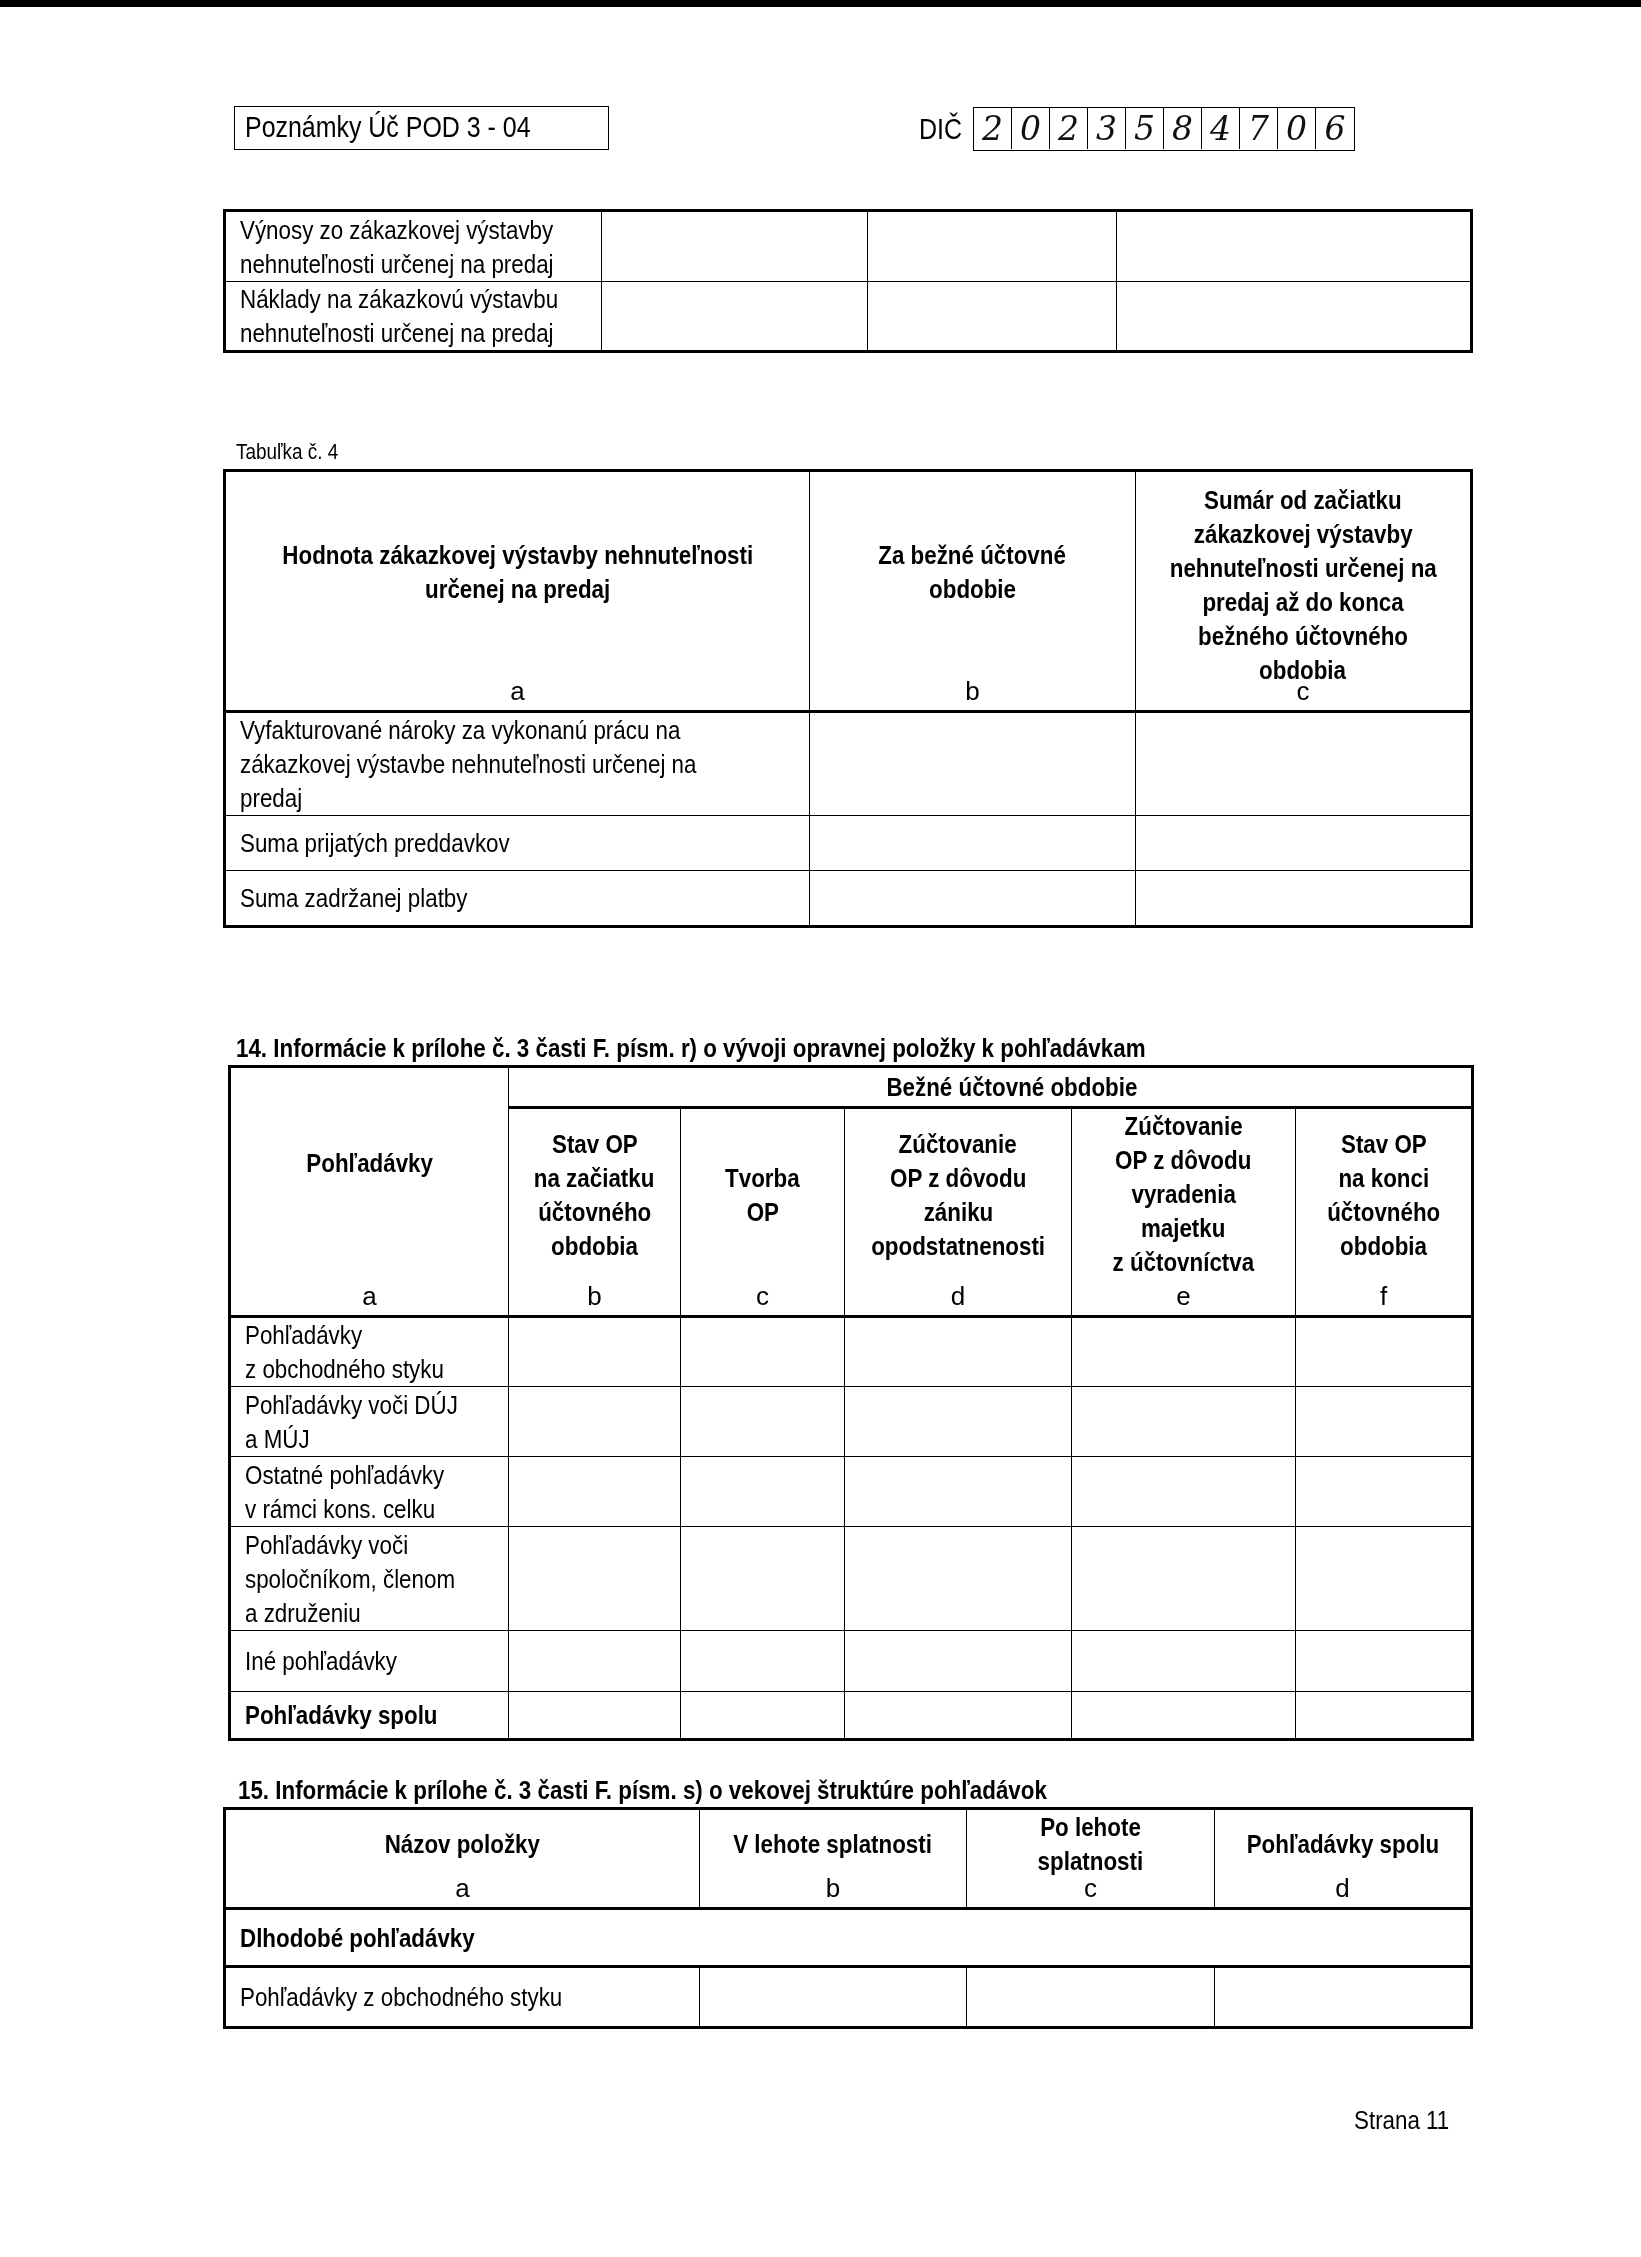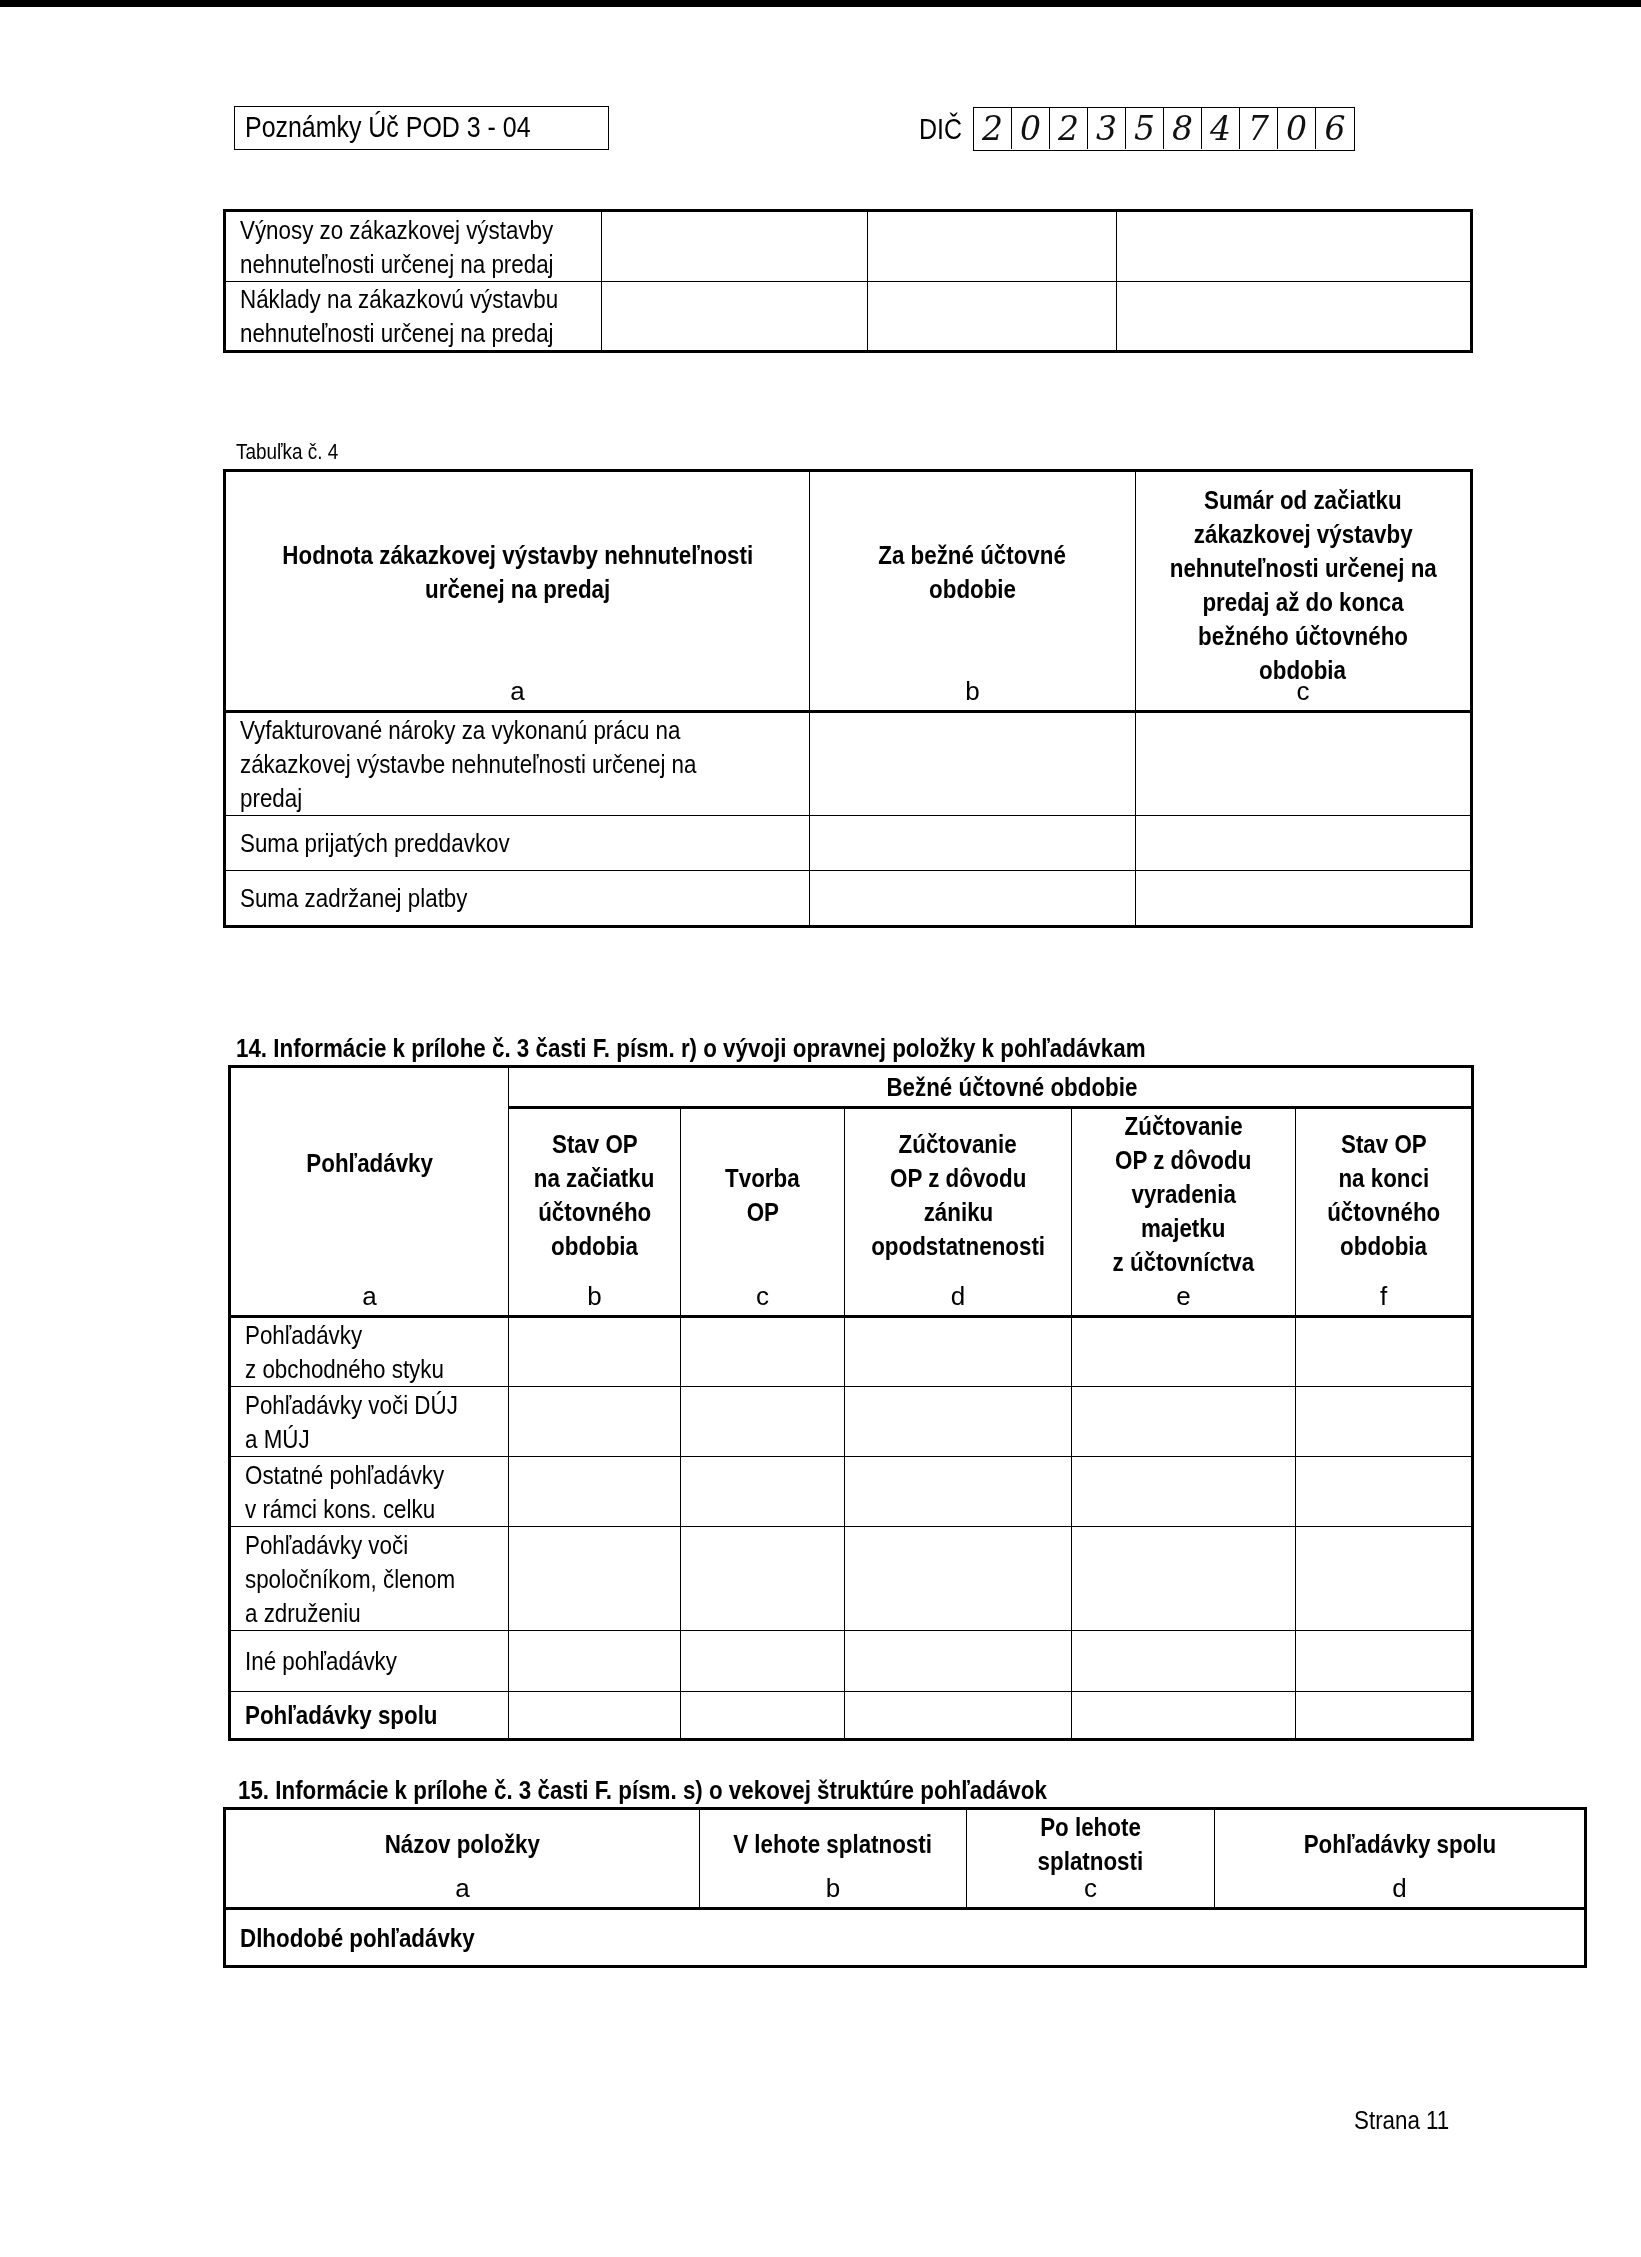--- a/index.html
+++ b/index.html
@@ -221,21 +221,21 @@
     <td></td>
     <td></td>
     <td></td>
   </tr>
 </tbody>
   </table>
 
 <div class="caption-bold" style="left:238px; top:1775px;">
   <span class="narrow">15.  Informácie k prílohe č. 3 časti F. písm. s) o vekovej štruktúre pohľadávok</span>
 </div>
-<table class="t-outer" style="left:223px; top:1807px; width:1364px;">
+<table class="t-outer" style="left:223px; top:1807px; width:1250px;">
   <colgroup>
       <col style="width:475px">
       <col style="width:267px">
       <col style="width:248px">
       <col>
     </colgroup>
   <tbody>
       <tr style="height:100px">
     <th class="hd hdcell thick-b">
       <div style="margin-bottom:29px"><span class="sq">Názov položky</span></div>
@@ -252,19 +252,25 @@
     <th class="hd hdcell thick-b">
       <div style="margin-bottom:29px"><span class="sq">Pohľadávky spolu</span></div>
       <div class="letter">d</div>
     </th>
   </tr>
   <tr style="height:58px">
     <td colspan="4" class="cell-text thick-b" style="font-weight:bold;">
       <span>Dlhodobé pohľadávky</span>
     </td>
   </tr>
+  <tr style="height:61px">
+    <td class="cell-text"><span>Pohľadávky z obchodného styku</span></td>
+    <td></td>
+    <td></td>
+    <td></td>
+  </tr>
 </tbody>
   </table>
 
 <div class="footer">
   <span class="narrow">Strana 11</span>
 </div>
 
 
 </body></html>

